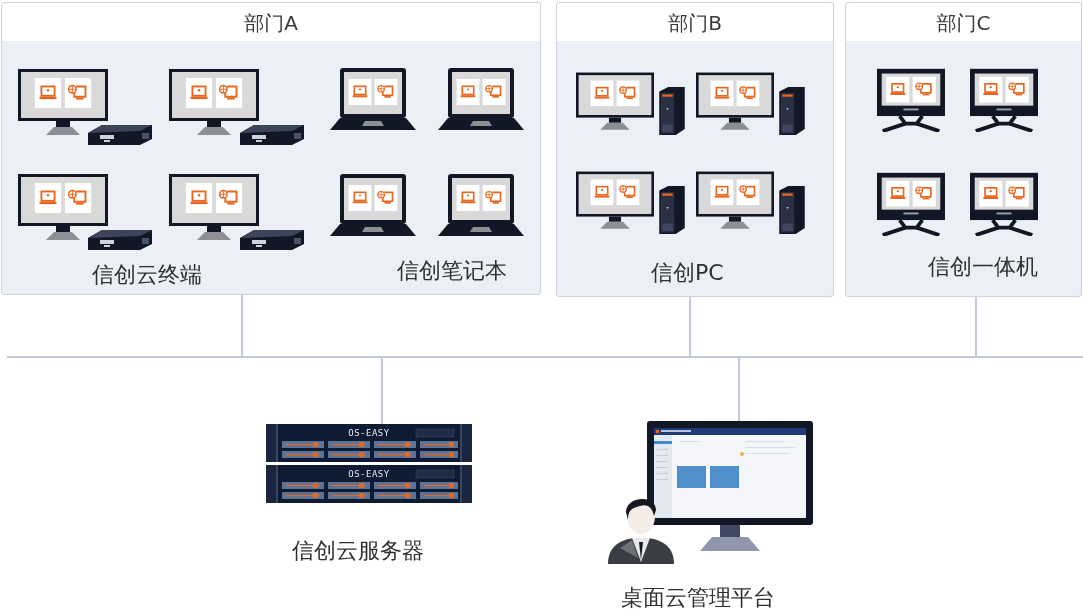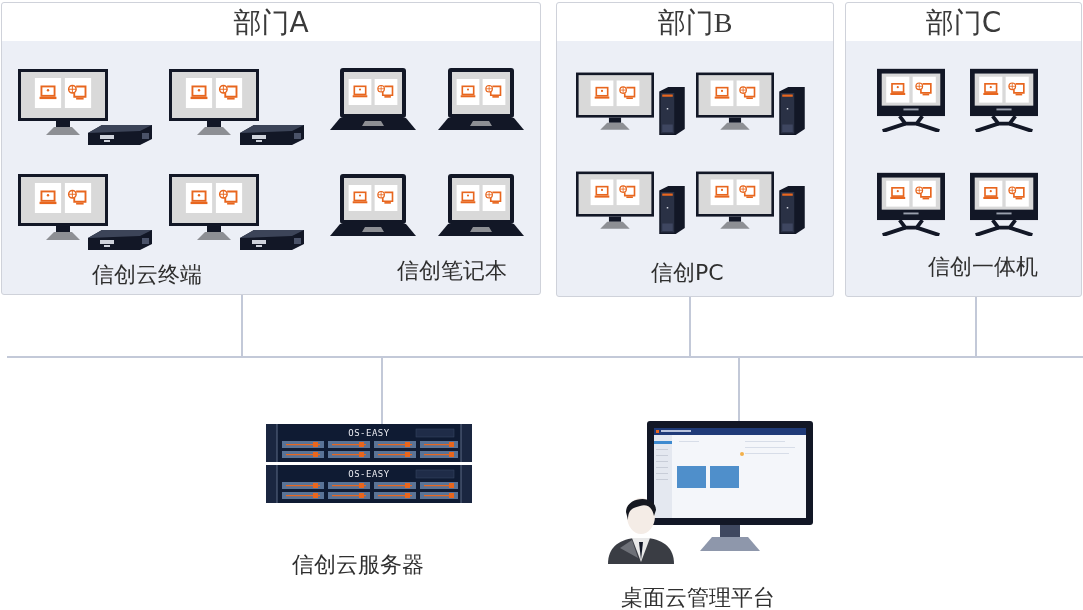--- a/index.html
+++ b/index.html
@@ -1,18 +1,18 @@
 <!DOCTYPE html>
 <html><head>
 <meta charset="utf-8">
 <style>
   html,body{margin:0;padding:0;background:#ffffff;}
   body{width:1083px;height:610px;position:relative;overflow:hidden;font-family:"DejaVu Sans","Liberation Sans",sans-serif;color:#2b2b2b;}
   .dept{position:absolute;top:2px;background:#eceff6;border:1px solid #cfd2da;border-radius:3px;box-sizing:border-box;}
-  .dept .hdr{position:absolute;left:0;right:0;top:0;height:38px;background:#ffffff;border-radius:3px 3px 0 0;text-align:center;font-size:28px;line-height:40px;color:#3a3a3a;}
+  .dept .hdr{position:absolute;left:0;right:0;top:0;height:38px;background:#ffffff;border-radius:3px 3px 0 0;text-align:center;font-size:20px;line-height:40px;color:#3a3a3a;}
   .lbl{position:absolute;font-size:22px;color:#2f2f2f;white-space:nowrap;}
   .dev{position:absolute;}
   .line{position:absolute;background:#c3c9d8;}
   svg{display:block;}
 </style>
 </head>
 <body>
 
 <svg width="0" height="0" style="position:absolute">
   <defs>
@@ -147,21 +147,21 @@
     <use href="#laptop"></use>
   </svg>
 <svg class="dev" style="left:330px;top:174px" width="86" height="64">
     <use href="#laptop"></use>
   </svg>
 <svg class="dev" style="left:438px;top:174px" width="86" height="64">
     <use href="#laptop"></use>
   </svg>
 <div class="lbl" style="left:397px;top:256px;">信创笔记本</div>
 
-<div class="dept" style="left:556px;width:278px;height:295px;font-family:Liberation Serif, serif;">
+<div class="dept" style="left:556px;width:278px;height:295px;">
   <div class="hdr">部门B</div>
 </div>
 <svg class="dev" style="left:576px;top:72px" width="78" height="60">
     <use href="#monitor"></use>
   </svg>
 <svg class="dev" style="left:655px;top:87px" width="34" height="48">
     <use href="#tower"></use>
   </svg>
 <svg class="dev" style="left:696px;top:72px" width="78" height="60">
     <use href="#monitor"></use>
@@ -199,21 +199,21 @@
     <use href="#aio"></use>
   </svg>
 <div class="lbl" style="left:899px;top:252px;margin-left:29px;">信创一体机</div>
 
 <svg class="dev" style="left:266px;top:424px" width="206" height="38">
     <use href="#rack"></use>
   </svg>
 <svg class="dev" style="left:266px;top:465px" width="206" height="38">
     <use href="#rack"></use>
   </svg>
-<div class="lbl" style="left:292px;top:550px;">信创云服务器</div>
+<div class="lbl" style="left:292px;top:536px;">信创云服务器</div>
 
 <svg class="dev" style="left:647px;top:421px" width="166" height="132" viewBox="0 0 166 132">
   <rect x="0" y="0" width="166" height="104" rx="3" fill="#121726"></rect>
   <rect x="7" y="7" width="152" height="90" fill="#f4f6fa"></rect>
   <rect x="7" y="7" width="152" height="7" fill="#1f3a78"></rect>
   <rect x="9" y="9" width="3" height="3" fill="#e8661e"></rect>
   <rect x="14" y="9" width="30" height="2" fill="#b9c4de"></rect>
   <rect x="7" y="14" width="18" height="83" fill="#e4e8f0"></rect>
   <rect x="7" y="20" width="18" height="3" fill="#3d8ad0"></rect>
   <g fill="#c8cdd8">

